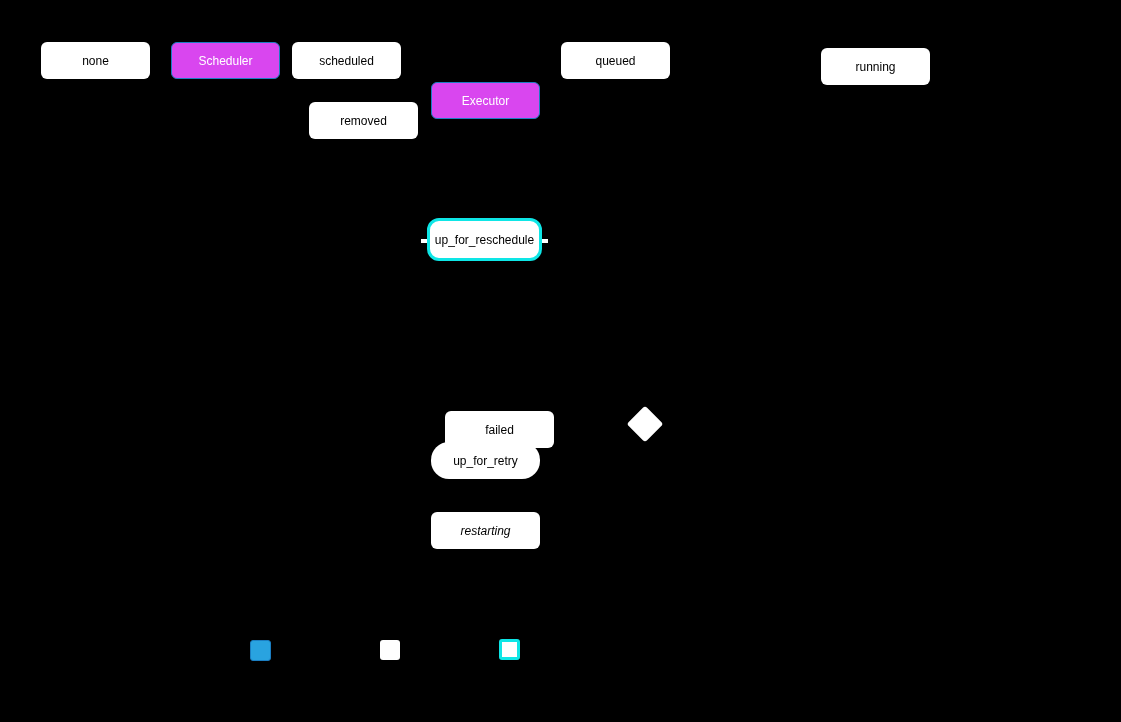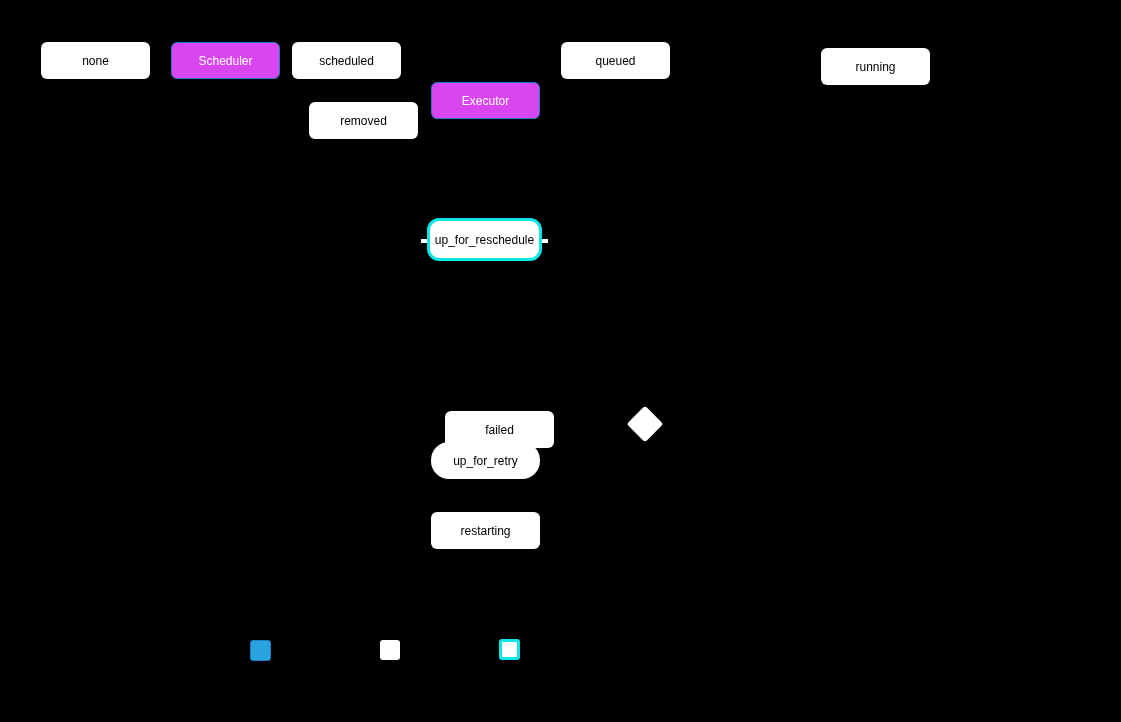--- a/index.html
+++ b/index.html
@@ -107,21 +107,21 @@
 
 
   <div class="stub" style="left:421px; top:239px;"></div>
   <div class="node cyan" style="left:427px; top:218px;">up_for_reschedule</div>
   <div class="stub" style="left:542px; top:239px;"></div>
 
   <div class="node" style="left:445px; top:372px;margin-top:39px;">failed</div>
 
   <div class="node" style="left:431px; top:442px;border-radius:18px;">up_for_retry</div>
 
-  <div class="node" style="left:431px; top:512px;">restarting</div>
+  <div class="node" style="left:431px; top:512px;font-style:italic;">restarting</div>
 
   <div class="diamond"></div>
 
   <div class="swatch blue"></div>
   <div class="swatch white"></div>
   <div class="swatch cyanborder"></div>
 
 </div>
 
 </body></html>

